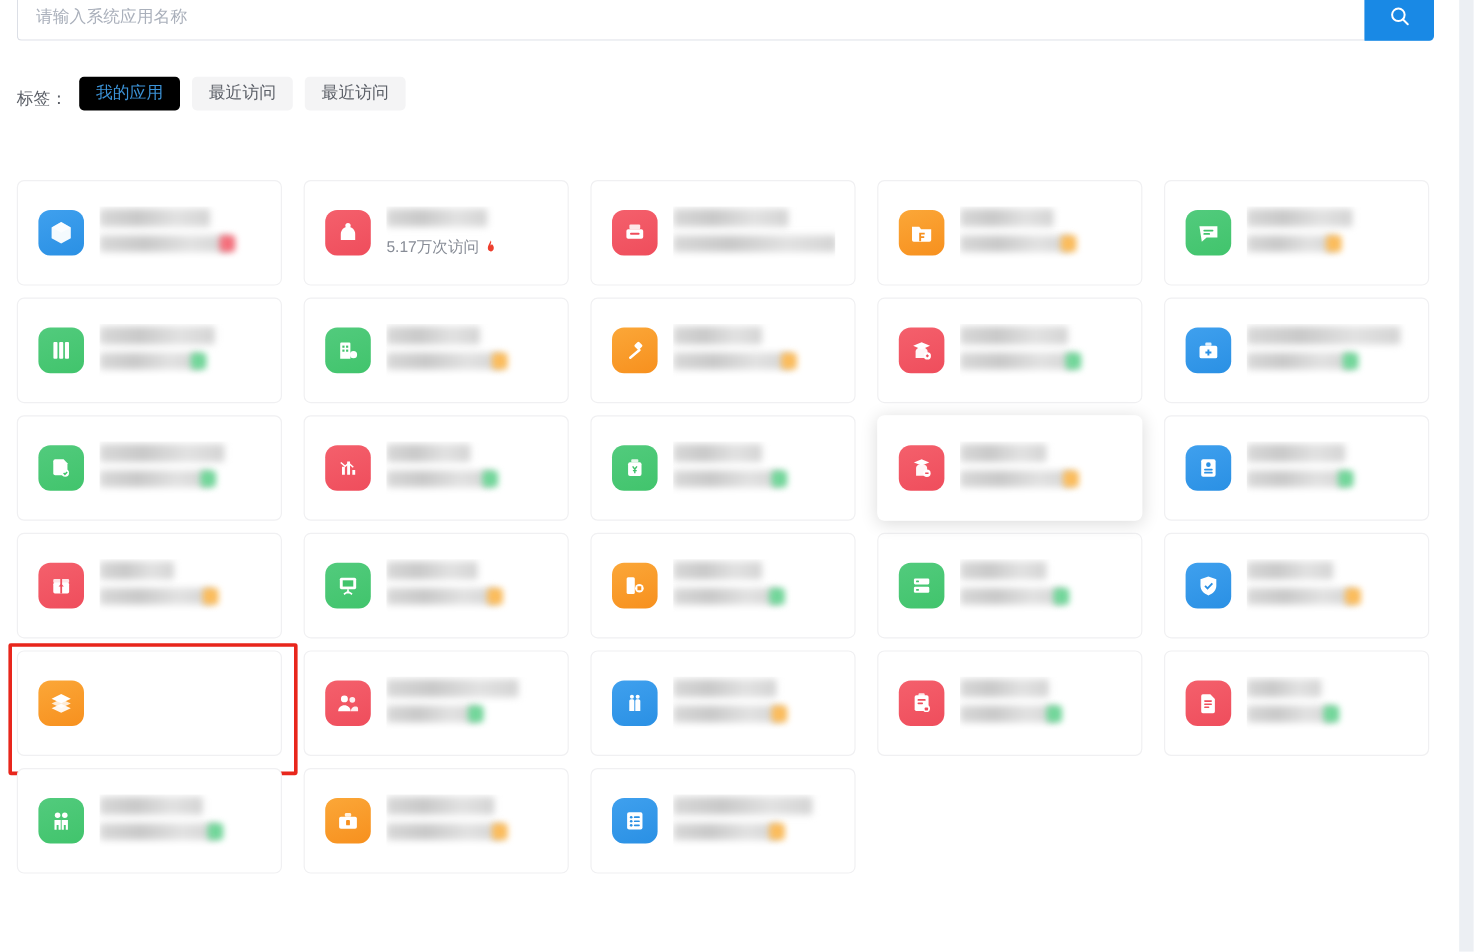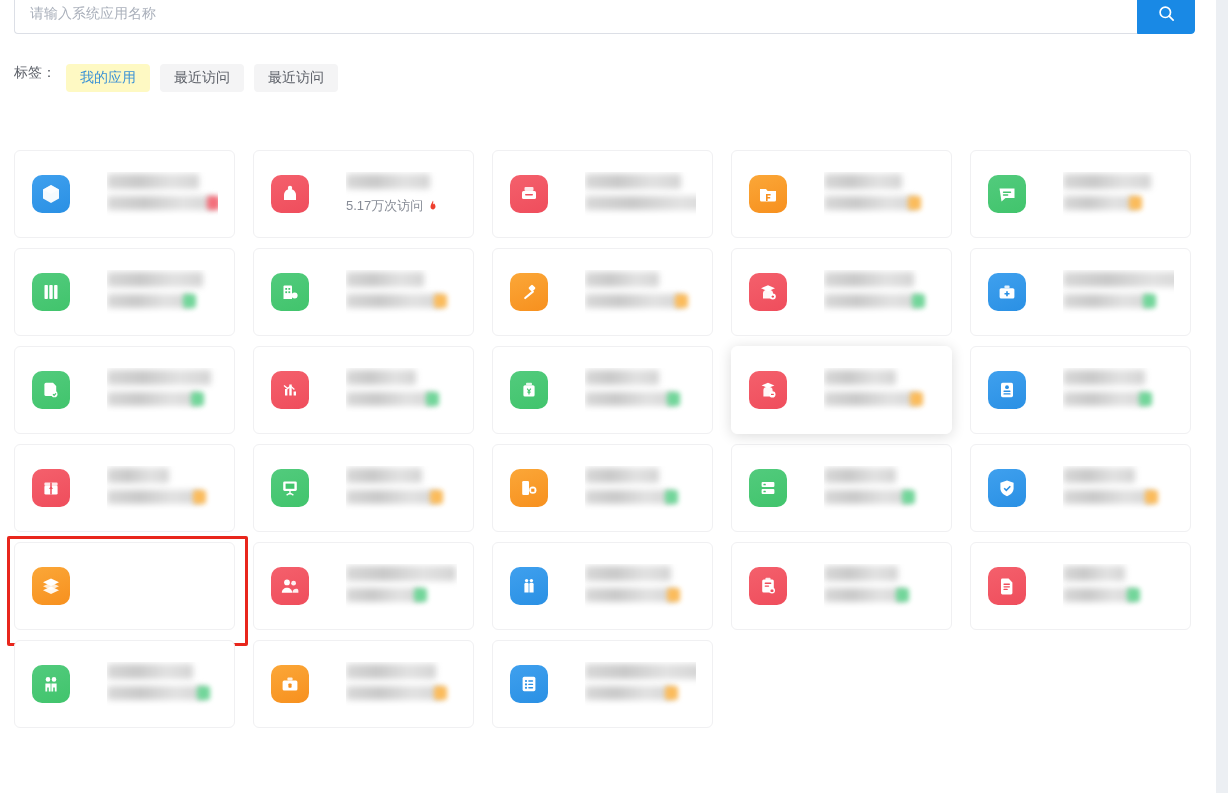--- a/index.html
+++ b/index.html
@@ -40,42 +40,42 @@
     display: flex; align-items: center; justify-content: center;
     cursor: pointer;
     padding: 0;
   }
   .search-btn svg { display: block; }
 
   
   .tag-row {
     position: absolute;
     left: 14px; top: 64px;
-    display: flex; align-items: flex-start;
+    display: flex; align-items: flex-end;
     height: 28px;
   }
   .tag-label {
     font-size: 14px; color: #5a5e66;
     margin-right: 10px;
     white-space: nowrap;
   }
   .tag-chip {
     height: 28px;
     padding: 0 14px;
     display: flex; align-items: center;
     border-radius: 4px;
     font-size: 14px;
     margin-right: 10px;
     cursor: pointer;
     white-space: nowrap;
     background: #f4f4f5;
     color: #5a5e66;
   }
   .tag-chip.active {
-    background: #fef9c3;
+    background: #000000;
     color: #3b92d6;
   }
 
   
   .grid {
     position: absolute;
     left: 14px; top: 150px;
     width: 1188px;
     display: flex;
     flex-wrap: wrap;
@@ -85,21 +85,20 @@
     width: 221px;
     height: 88px;
     margin: 0 18px 10px 0;
     background: #fff;
     border: 1px solid #f0f0f2;
     border-radius: 6px;
     display: flex;
     align-items: center;
     padding: 0 16px 0 17px;
     cursor: pointer;
-    gap: 24px;
   }
   .card:nth-child(5n) { margin-right: 0; }
   .card.hovered {
     border-color: #fff;
     box-shadow: 0 2px 14px rgba(0,0,0,0.14);
     z-index: 3;
   }
   .card.highlighted::after {
     content: "";
     position: absolute;

